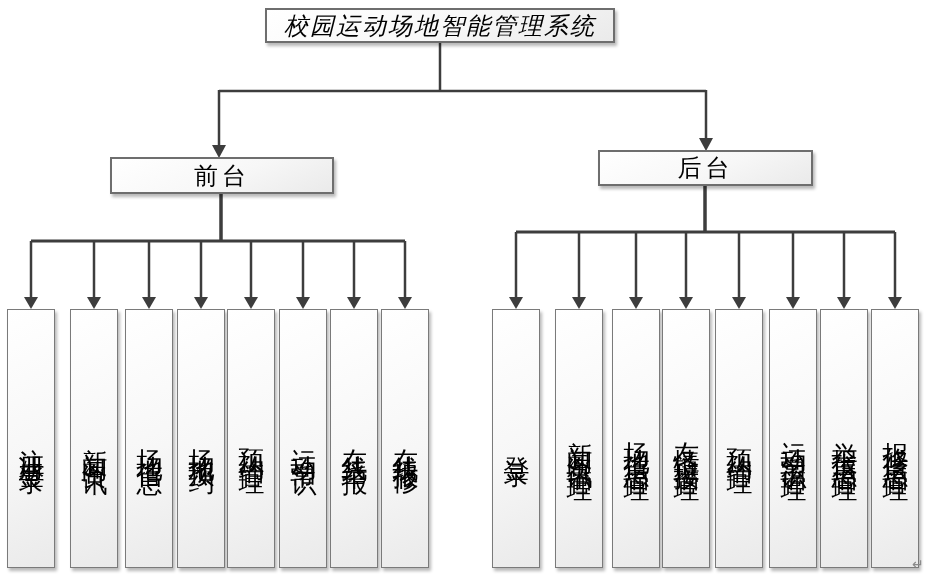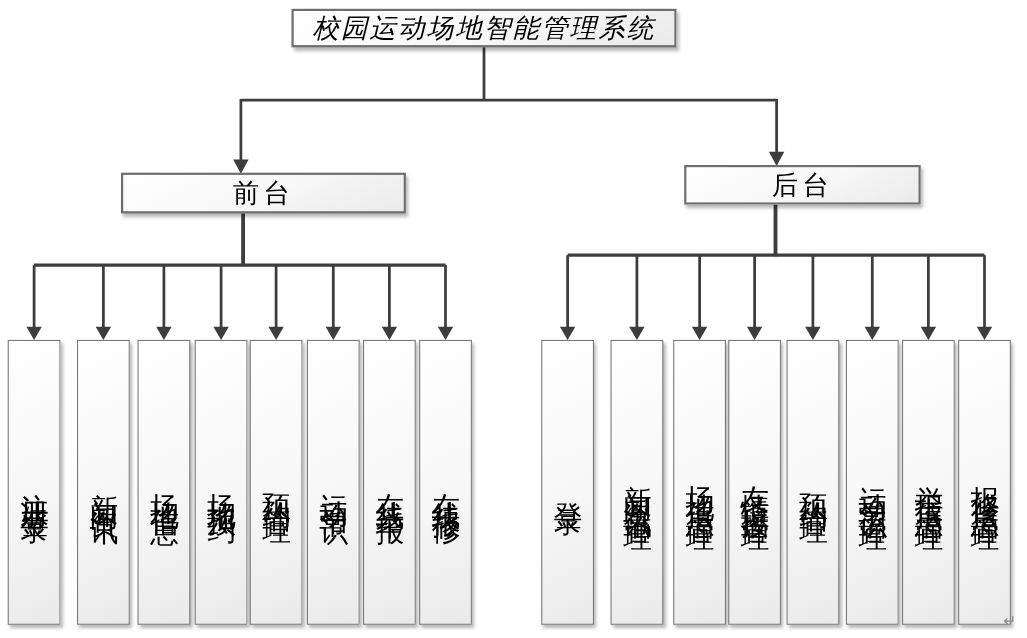--- a/index.html
+++ b/index.html
@@ -27,22 +27,22 @@
     display: flex;
     align-items: center;
     justify-content: center;
     text-align: center;
   }
   .root-box {
     left: 265px; top: 8px; width: 350px; height: 35px;
     font-size: 24px; letter-spacing: 2px; font-style: italic;
   }
   .branch-box { font-size: 24px; letter-spacing: 4px; }
-  .branch-frontend { left: 110px; top: 157px; width: 259px; height: 37px; }
-  .branch-backend  { left: 598px; top: 150px; width: 215px; height: 36px; margin-left: 24px; }
+  .branch-frontend { left: 110px; top: 157px; width: 224px; height: 37px; }
+  .branch-backend  { left: 598px; top: 150px; width: 215px; height: 36px; }
   .leaf {
     top: 309px; width: 48px; height: 259px;
     border-width: 1.5px;
     border-color: #7a7a7a;
   }
   .vtext {
     writing-mode: vertical-rl;
     text-orientation: upright;
     font-size: 26px;
     line-height: 1;

